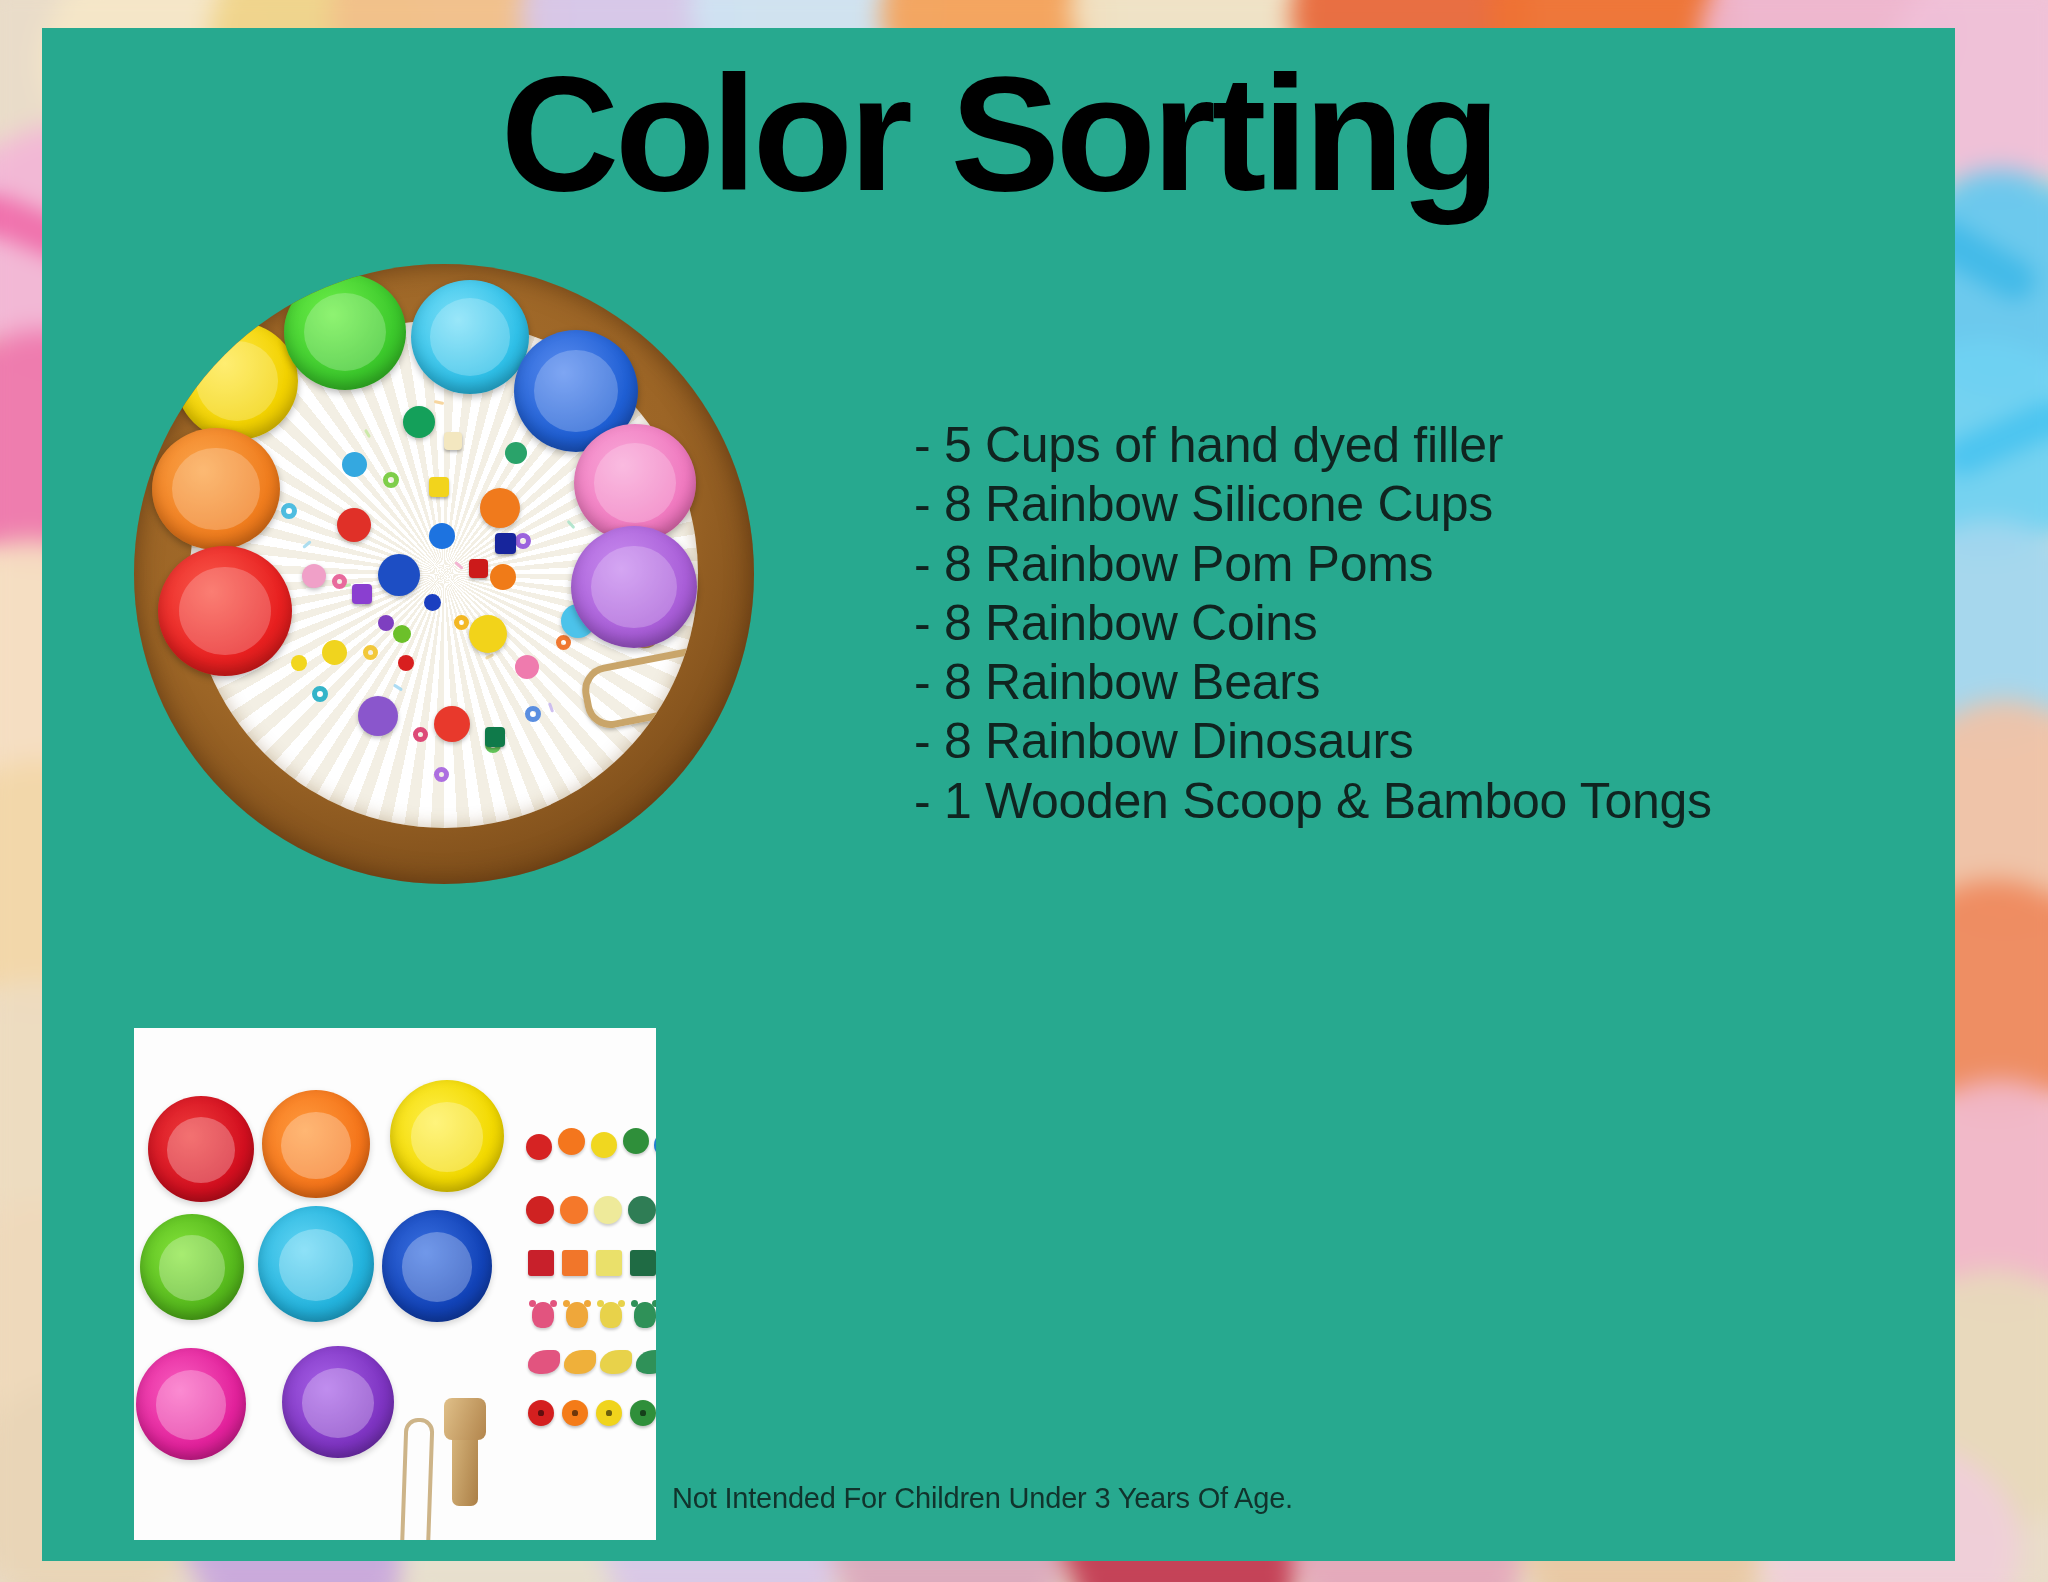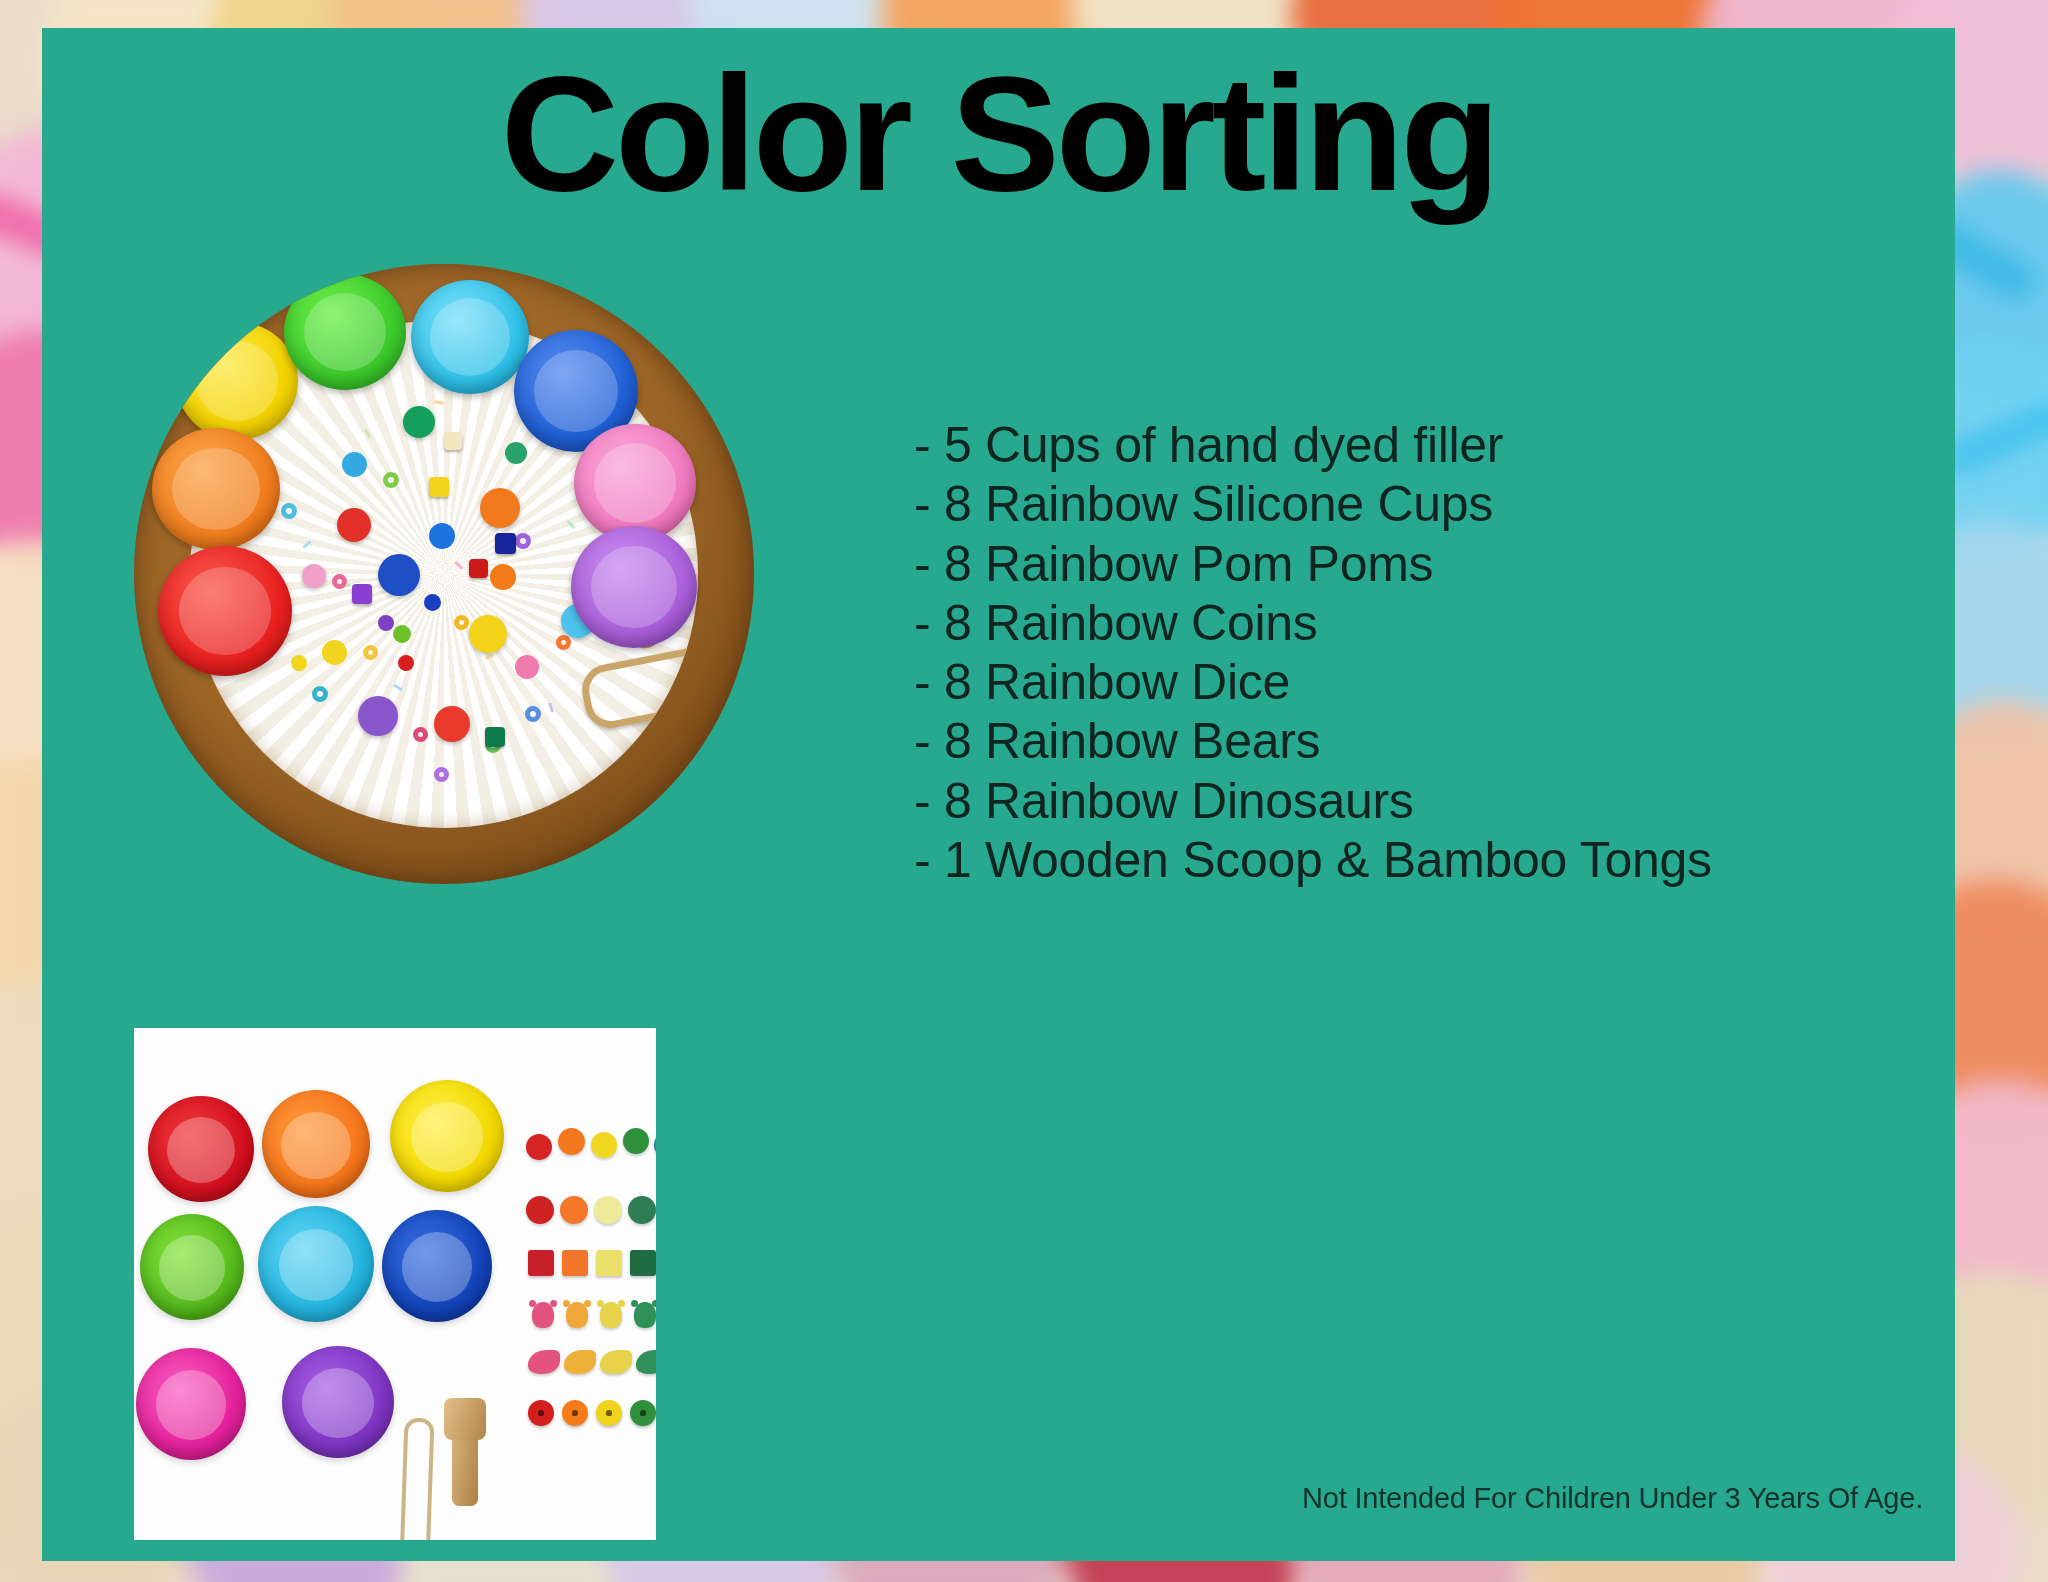--- a/index.html
+++ b/index.html
@@ -38,21 +38,21 @@
     font-size:50px;font-weight:700;color:#000;text-align:center;
     letter-spacing:-.5px;width:830px;
   }
   #list{margin-top:58px;padding-left:72px;}
   .li{
     font-size:50px;line-height:1.185;color:#102420;
     white-space:nowrap;letter-spacing:-.3px;
   }
   #disclaimer{
     position:absolute;left:0;top:1454px;width:1913px;
-    text-align:right;padding-right:32px;box-sizing:border-box;
+    text-align:center;padding-right:32px;box-sizing:border-box;
     font-size:29px;color:#11332c;letter-spacing:-.2px;
   }
 
   
   #bowlwrap{position:absolute;left:72px;top:248px;width:660px;height:500px;}
   #bowl{
     position:absolute;left:20px;top:-12px;width:620px;height:620px;border-radius:50%;
     background:
       radial-gradient(circle at 42% 36%, #a9712f 0%, #9c6526 52%, #82511c 73%, #6b3f13 100%);
     box-shadow:inset 0 0 26px rgba(60,30,5,.55);
@@ -302,21 +302,20 @@
       <div class="fbead" style="left:496px;top:372px;width:26px;height:26px;background:#2f8f3a;"></div>
 
     </div>
 
     <div id="right">
       <div id="list">
         <div class="li">- 5 Cups of hand dyed filler</div>
         <div class="li">- 8 Rainbow Silicone Cups</div>
         <div class="li">- 8 Rainbow Pom Poms</div>
         <div class="li">- 8 Rainbow Coins</div>
-        <div class="li">- 8 Rainbow Dice</div>
         <div class="li">- 8 Rainbow Bears</div>
         <div class="li">- 8 Rainbow Dinosaurs</div>
         <div class="li">- 1 Wooden Scoop &amp; Bamboo Tongs</div>
       </div>
     </div>
 
     <div id="disclaimer">Not Intended For Children Under 3 Years Of Age.</div>
   </div>
 </div>
 

